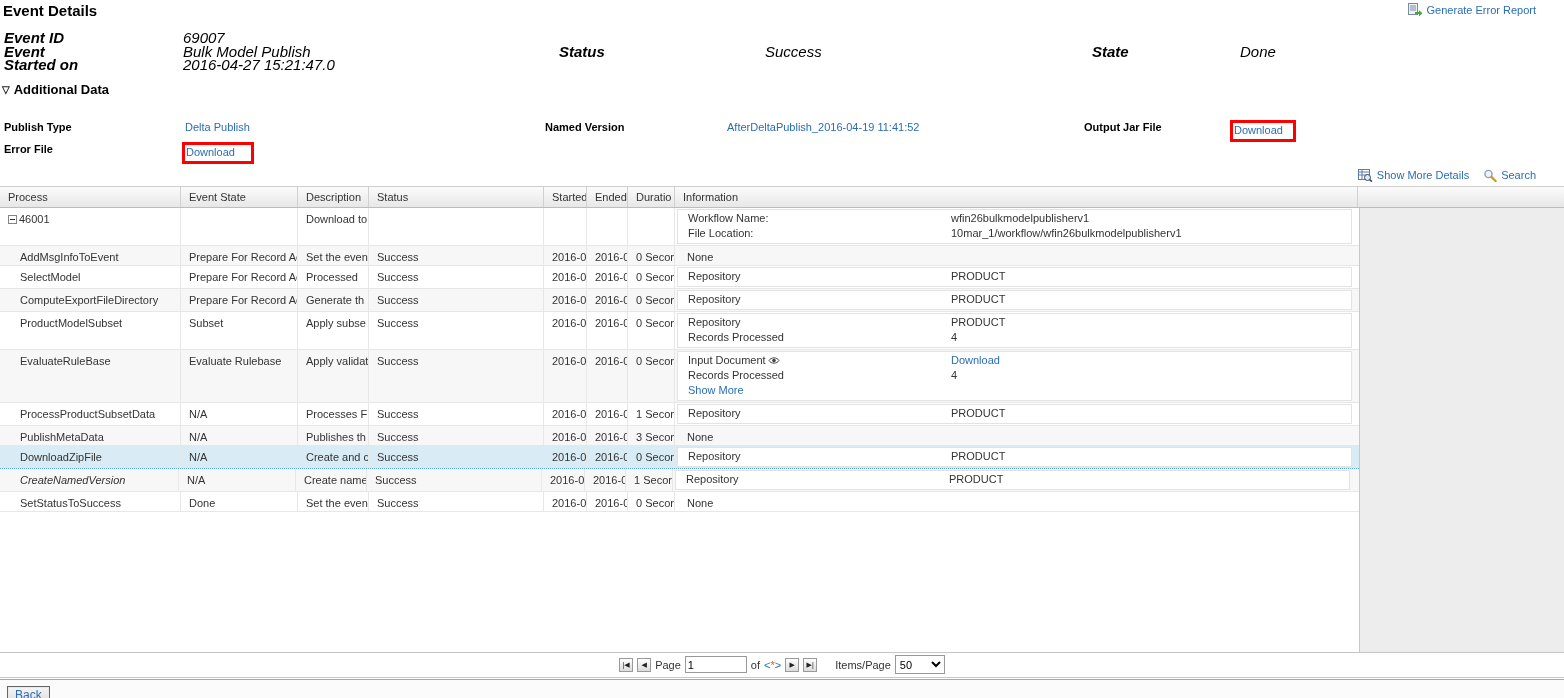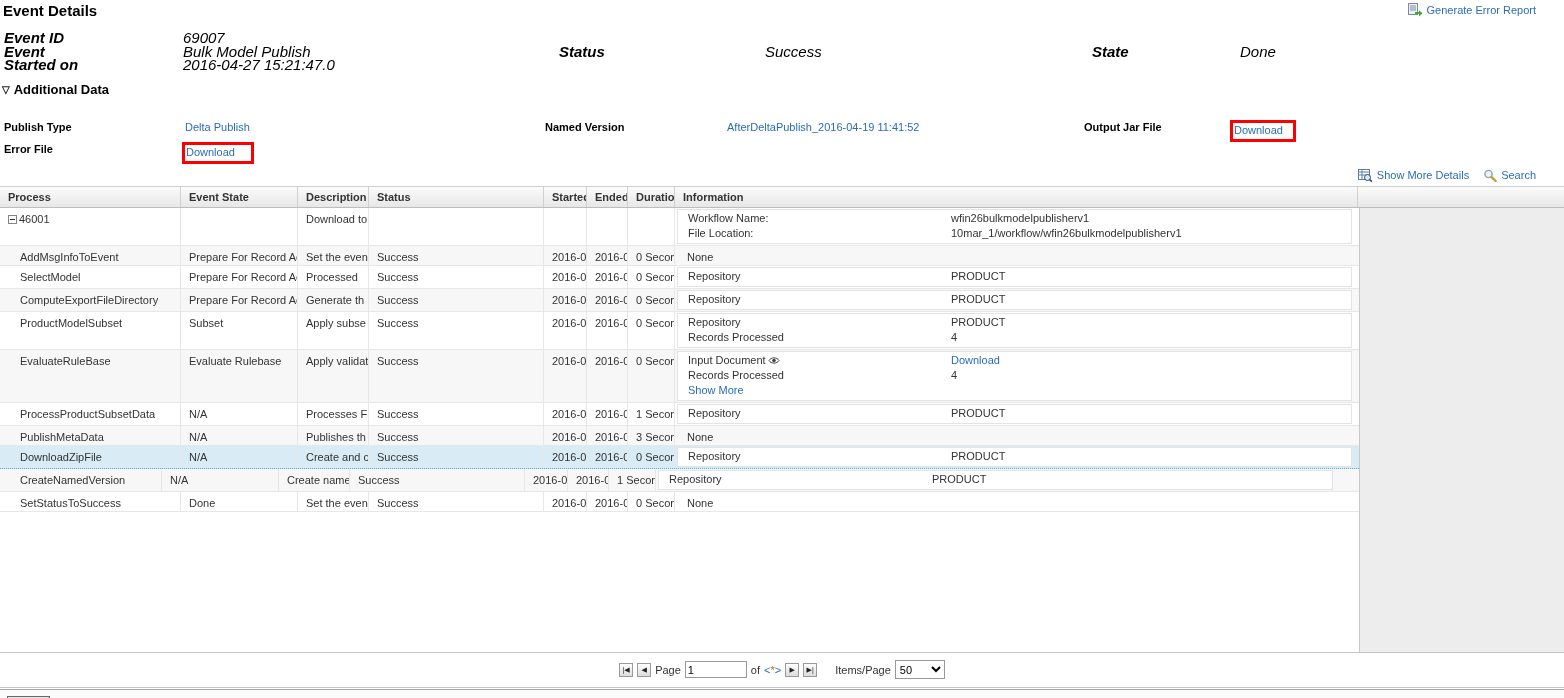--- a/index.html
+++ b/index.html
@@ -25,21 +25,21 @@
   .redbox { display:inline-block; border:3px solid #f00; padding:0 16px 2px 1px; margin-left:-3px; }
   .redbox.jar { padding:0 10px 2px 1px; }
   .toolbar { display:flex; justify-content:flex-end; align-items:center; gap:14px; padding-right:28px;
              margin-top:3px; height:17px; font-size:11px; }
   .toolbar a { display:flex; align-items:center; gap:4px; }
 
   
   .panel { margin-top:2px; }
   .hrow { display:flex; height:22px; background:linear-gradient(#fbfbfb,#e7e7e7);
           border-top:1px solid #cfcfcf; border-bottom:1px solid #bdbdbd;
-          font-weight:bold; font-size:11px; color:#333; }
+          font-weight:normal; font-size:11px; color:#333; }
   .hcell { padding:4px 0 0 8px; border-right:1px solid #d0d0d0; overflow:hidden; white-space:nowrap; flex:none; }
   .hfill { flex:1; border-right:none; }
   .body-wrap { display:flex; height:444px; }
   .rows { width:1360px; border-right:1px solid #c8c8c8; background:#fff; }
   .filler { flex:1; background:#ededed; }
   .trow { display:flex; border-bottom:1px solid #e7e7e7; font-size:11px; color:#333; background:#fff; cursor:default; }
   .rows .trow:nth-child(even):not(.selected) { background:#f7f7f7; }
   .trow.selected { background:#d9ecf6; border-bottom:1px dotted #58a8d8; }
   .cell { padding:4px 2px 0 8px; border-right:1px solid #e7e7e7; overflow:hidden; white-space:nowrap; line-height:15px; flex:none; }
   .cell.indent { padding-left:20px; }
@@ -47,21 +47,21 @@
   .expander { display:inline-block; width:9px; height:9px; border:1px solid #848484; background:#fff;
               position:relative; margin-right:2px; vertical-align:middle; cursor:pointer; }
   .expander::after { content:""; position:absolute; left:1px; right:1px; top:3px; height:1px; background:#333; }
   .info-plain { padding:4px 0 0 12px; line-height:15px; }
   .info-box { margin:1px 6px 1px 2px; background:#fff; border:1px solid #e3e3e3; padding:1px 8px 2px 10px; }
   .info-line { display:flex; line-height:15px; }
   .info-label { width:263px; display:flex; align-items:center; gap:2px; white-space:nowrap; overflow:hidden; }
   .info-value { flex:1; white-space:nowrap; overflow:hidden; }
 
   
-  .pagebar { height:36px; border-top:1px solid #c6c6c6; border-bottom:1px solid #c6c6c6; background:#fff;
+  .pagebar { height:26px; border-top:1px solid #c6c6c6; border-bottom:1px solid #c6c6c6; background:#fff;
              display:flex; align-items:center; justify-content:center; gap:4px; font-size:11px; color:#333; }
   .pgbtn { width:14px; height:14px; border:1px solid #9a9a9a; background:linear-gradient(#fff,#dcdcdc);
            font-size:7px; line-height:12px; text-align:center; color:#222; cursor:pointer; flex:none; }
   .pginput { width:62px; height:17px; border:1px solid #999; font-size:11px; padding:0 2px; font-family:inherit; }
   .pgtotal { cursor:pointer; text-decoration:none; }
   .pgtotal .bl { color:#2a6db5; }
   .pgtotal .star { color:#c66a00; }
   .ipp { margin-left:14px; }
   .ippsel { width:50px; height:19px; font-size:11px; border:1px solid #999; font-family:inherit; background:#fff; }
 
@@ -356,21 +356,21 @@
                 <div class="info-line">
                   <span class="info-label">
                     <span>Repository</span>
                   </span>
                   <span class="info-value">PRODUCT</span>
                 </div>
               </div>
             </div>
           </div>
           <div class="trow">
-            <div class="cell indent" style="width: 162px;"><span>CreateNamedVersion</span></div>
+            <div class="cell indent" style="width: 179px; font-style: italic;"><span>CreateNamedVersion</span></div>
             <div class="cell" style="width: 117px;">N/A</div>
             <div class="cell" style="width: 71px;">Create name</div>
             <div class="cell" style="width: 175px;">Success</div>
             <div class="cell" style="width: 43px;">2016-04</div>
             <div class="cell" style="width: 41px;">2016-04</div>
             <div class="cell" style="width: 47px;">1 Secon</div>
             <div class="cell info" style="width: 683px;">
               <div class="info-box">
                 <div class="info-line">
                   <span class="info-label">

